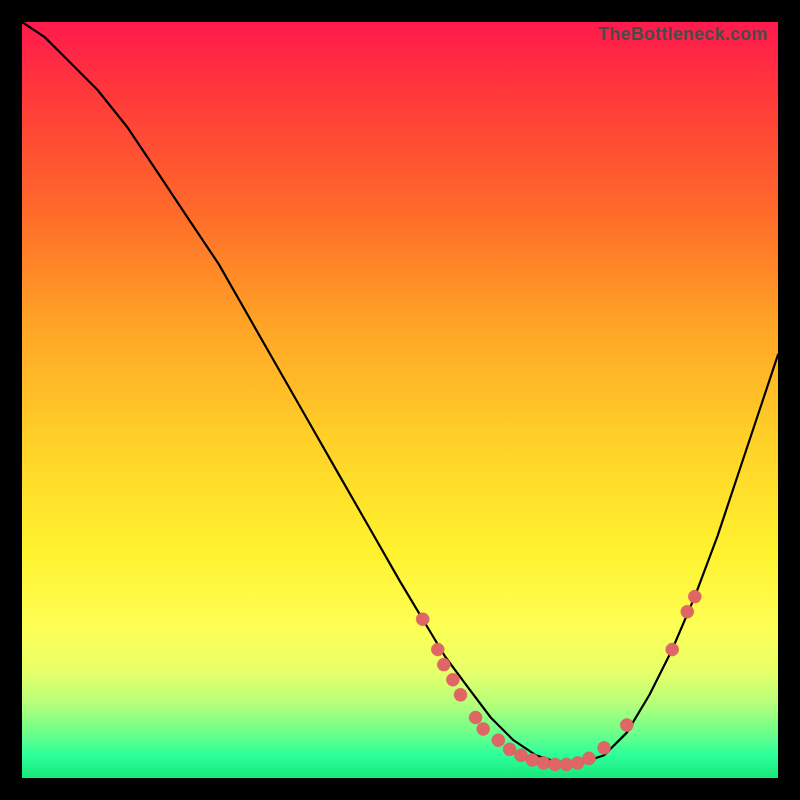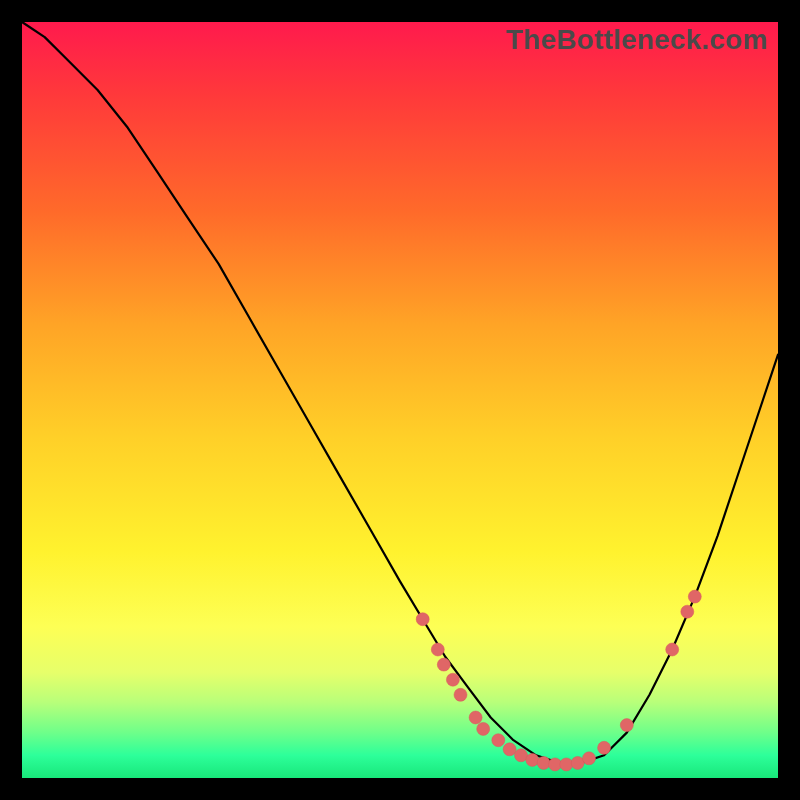--- a/index.html
+++ b/index.html
@@ -30,21 +30,21 @@
       #6eff8a 94%,
       #2dff9a 97%,
       #18e77a 100%
     );
   }
   .watermark {
     position: absolute;
     top: 2px;
     right: 10px;
     color: #4a4a4a;
-    font-size: 28px;
+    font-size: 18px;
     font-weight: 600;
     letter-spacing: 0.2px;
     user-select: none;
   }
   svg.plot {
     position: absolute;
     left: 0;
     top: 0;
     width: 756px;
     height: 756px;

